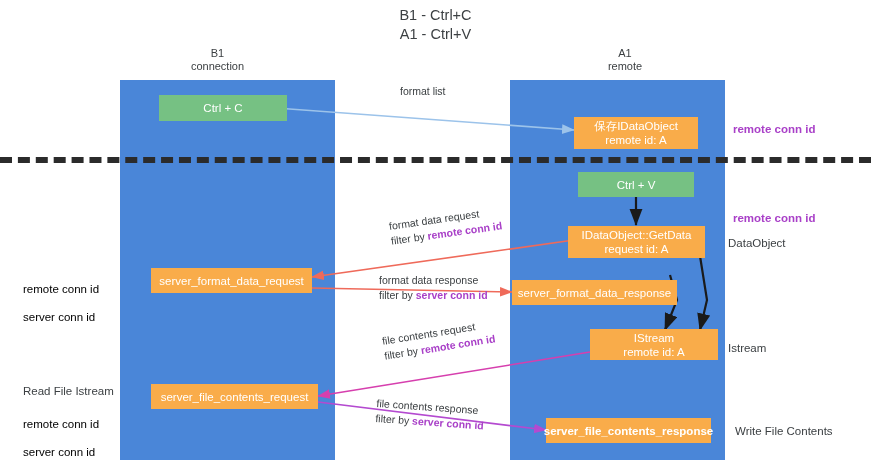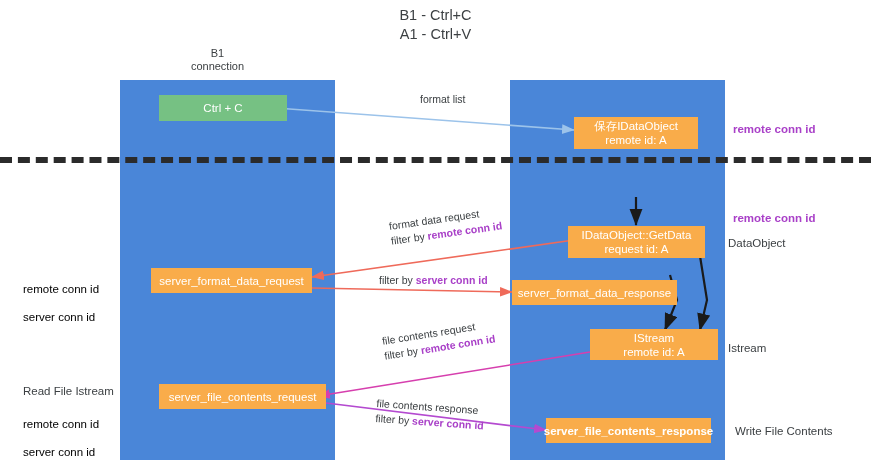--- a/index.html
+++ b/index.html
@@ -62,20 +62,22 @@
 </head>
 <body>
 
 <div id="stage">
 
   <div class="title">B1 - Ctrl+C
 A1 - Ctrl+V</div>
 
   <div class="colhead" style="left:140px;top:47px;width:155px;">B1
 connection</div>
+  <div class="colhead" style="left:535px;top:47px;width:180px;">A1
+remote</div>
 
   <div class="lane" style="left:120px;top:80px;width:215px;height:380px;"></div>
   <div class="lane" style="left:510px;top:80px;width:215px;height:380px;"></div>
 
   <svg class="edges">
     <defs>
       <marker id="ah-blue" markerWidth="9" markerHeight="9" refX="7.5" refY="3" orient="auto">
         <path d="M0,0 L8,3 L0,6 z" fill="#9cc3ea"></path>
       </marker>
       <marker id="ah-black" markerWidth="9" markerHeight="9" refX="7.5" refY="3" orient="auto">
@@ -107,45 +109,47 @@
     <line x1="590" y1="352" x2="318" y2="396" stroke="#d63fae" stroke-width="1.6" marker-end="url(#ah-pink)"></line>
 
     <line x1="318" y1="402" x2="546" y2="430" stroke="#b44ad0" stroke-width="1.6" marker-end="url(#ah-purple)"></line>
   </svg>
 
   <div class="node green" style="left:159px;top:95px;width:128px;height:26px;">Ctrl + C</div>
 
   <div class="node orange" style="left:574px;top:117px;width:124px;height:32px;">保存IDataObject
 remote id: A</div>
 
+  <div class="node green" style="left:578px;top:172px;width:116px;height:25px;">Ctrl + V</div>
 
   <div class="node orange" style="left:568px;top:226px;width:137px;height:32px;">IDataObject::GetData
 request id: A</div>
 
   <div class="node orange" style="left:512px;top:280px;width:165px;height:25px;">server_format_data_response</div>
 
   <div class="node orange" style="left:151px;top:268px;width:161px;height:25px;">server_format_data_request</div>
 
   <div class="node orange" style="left:590px;top:329px;width:128px;height:31px;">IStream
 remote id: A</div>
 
-  <div class="node orange" style="left:151px;top:384px;width:167px;height:25px;margin-left:8px;">server_file_contents_request</div>
+  <div class="node orange" style="left:151px;top:384px;width:167px;height:25px;">server_file_contents_request</div>
 
   <div class="node orange" style="left:546px;top:418px;width:165px;height:25px;font-weight:bold;">server_file_contents_response</div>
 
   <div class="divider"></div>
 
-  <div class="elabel" style="left:400px;top:92px;margin-left:20px;">format list</div>
+  <div class="elabel" style="left:400px;top:84px;">format list</div>
 
   <div class="elabel" style="left:388px;top:219px;transform:rotate(-8deg);">
     <div>format data request</div>
     <div><span>filter by </span><b class="c-purple">remote conn id</b></div>
   </div>
 
   <div class="elabel" style="left:379px;top:273px;">
+    <div>format data response</div>
     <div><span>filter by </span><b class="c-purple">server conn id</b></div>
   </div>
 
   <div class="elabel" style="left:381px;top:334px;transform:rotate(-9deg);">
     <div>file contents request</div>
     <div><span>filter by </span><b class="c-purple">remote conn id</b></div>
   </div>
 
   <div class="elabel" style="left:377px;top:396px;transform:rotate(4deg);">
     <div>file contents response</div>

